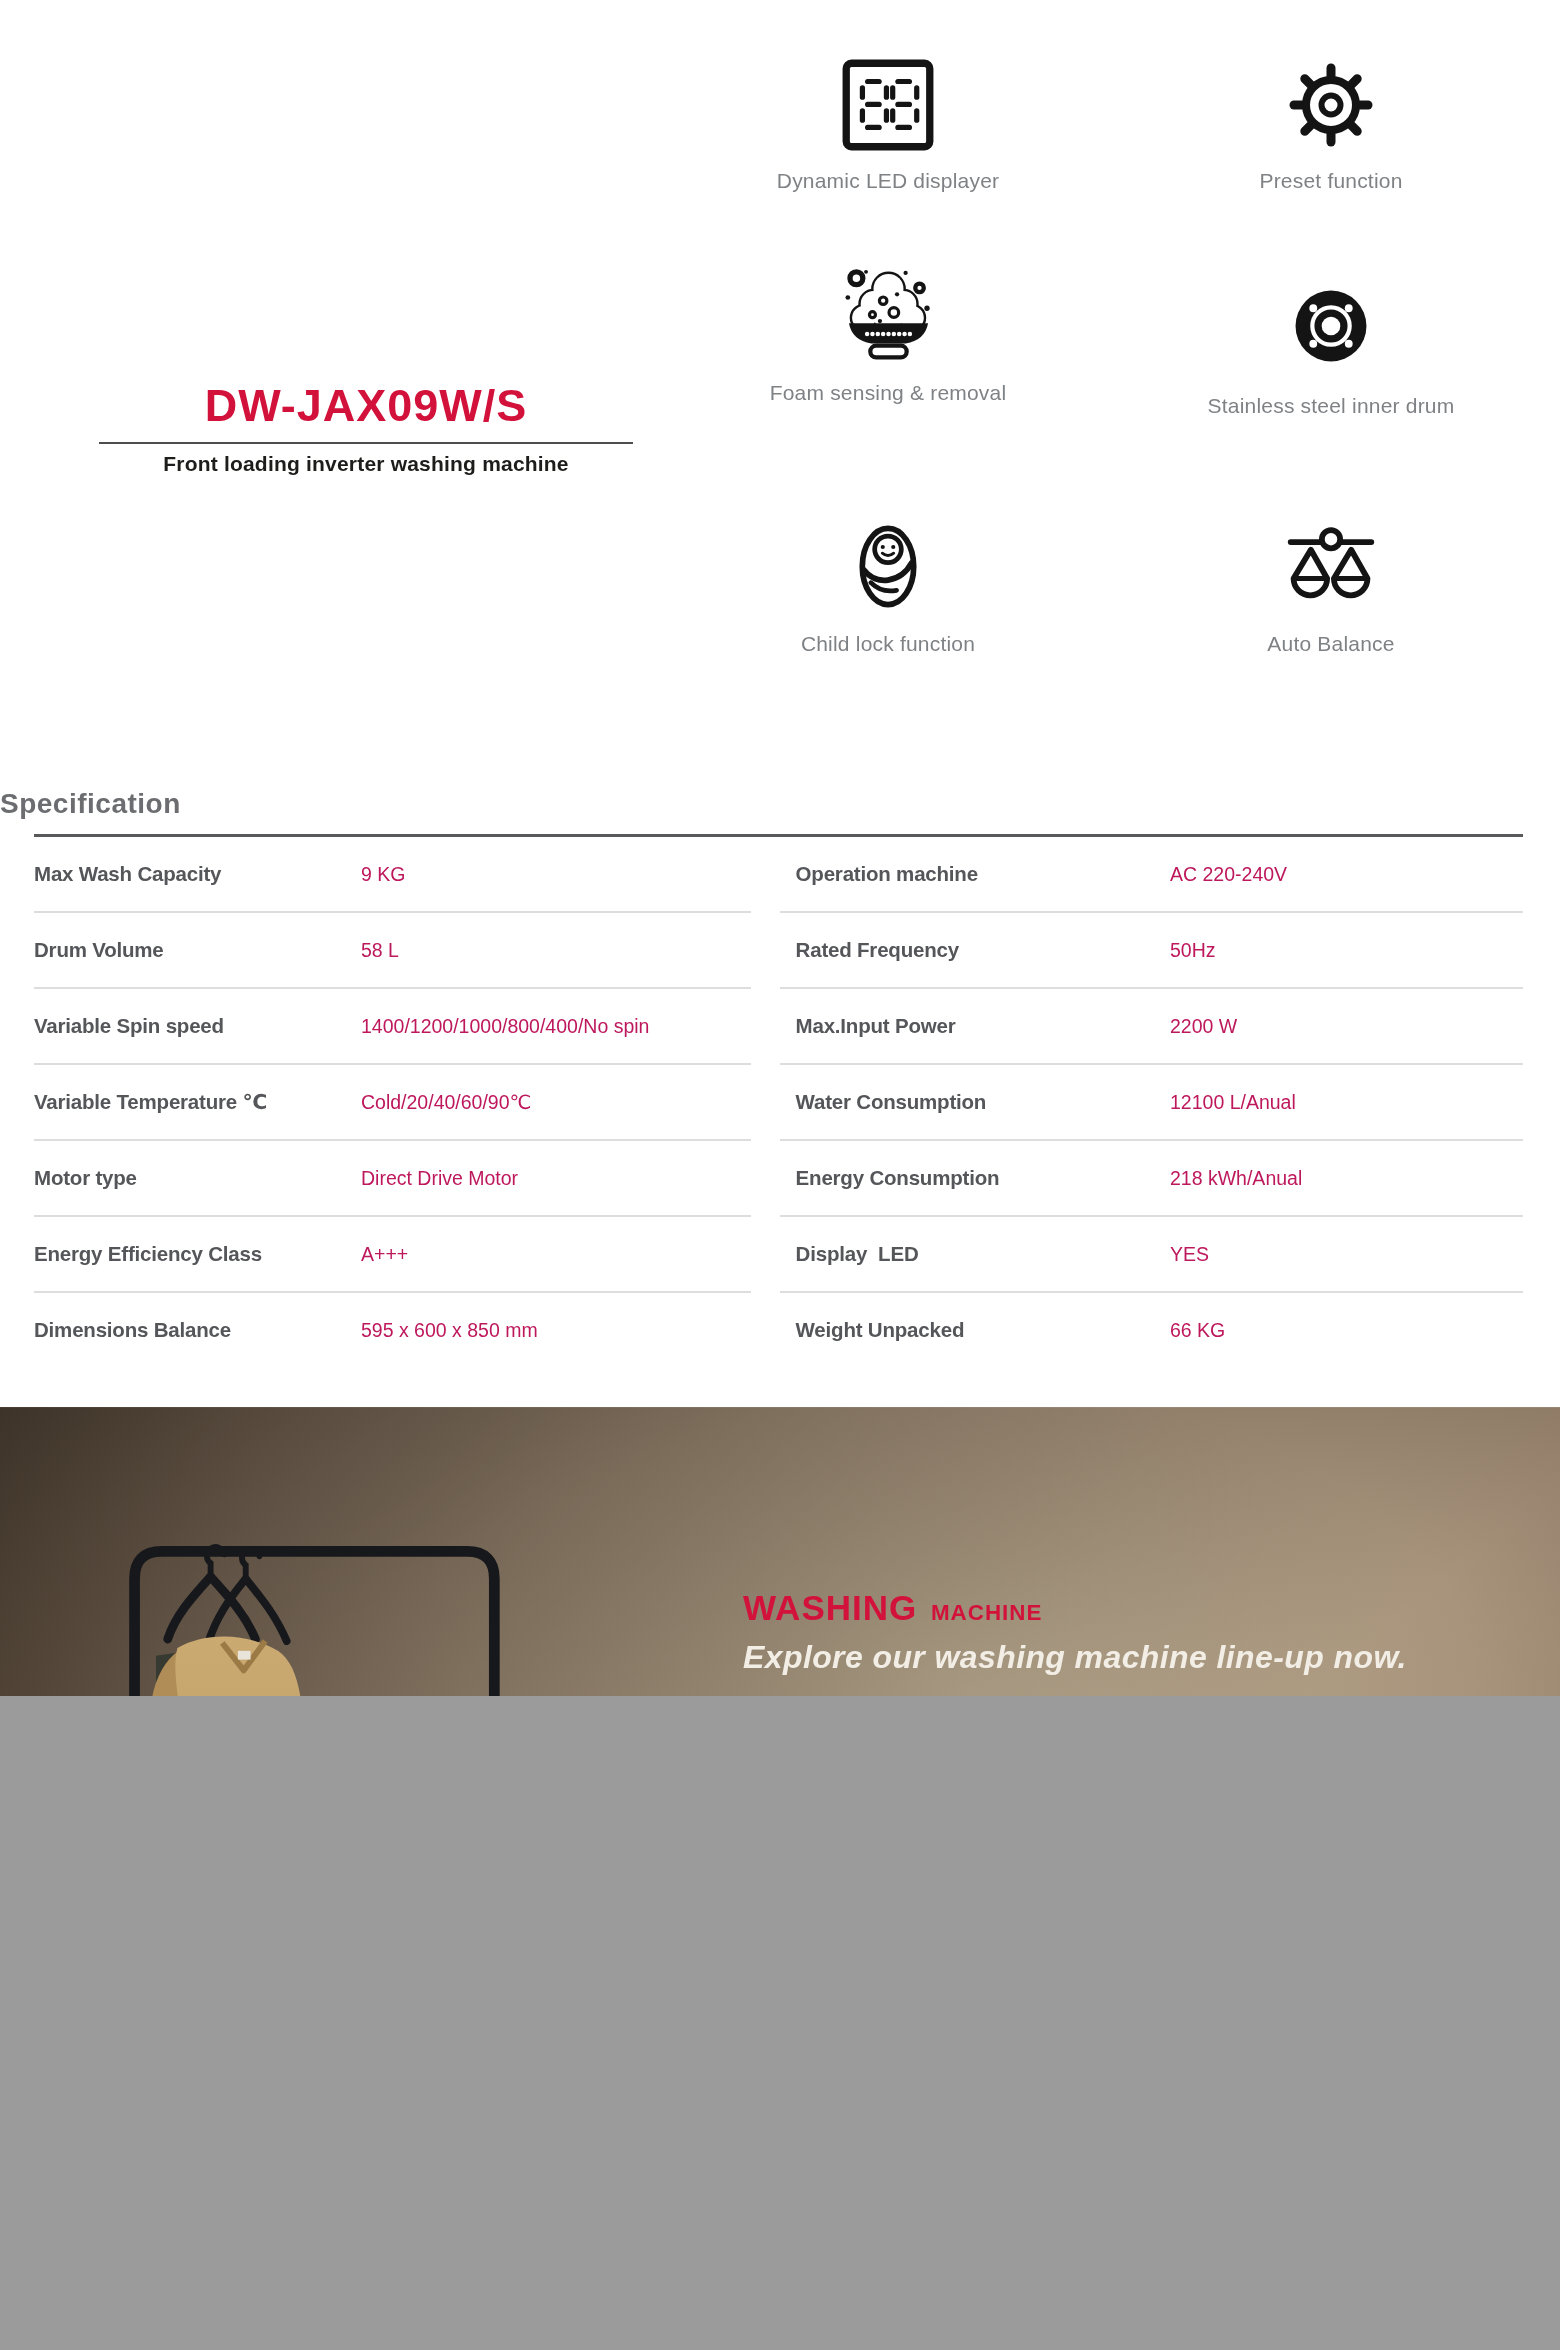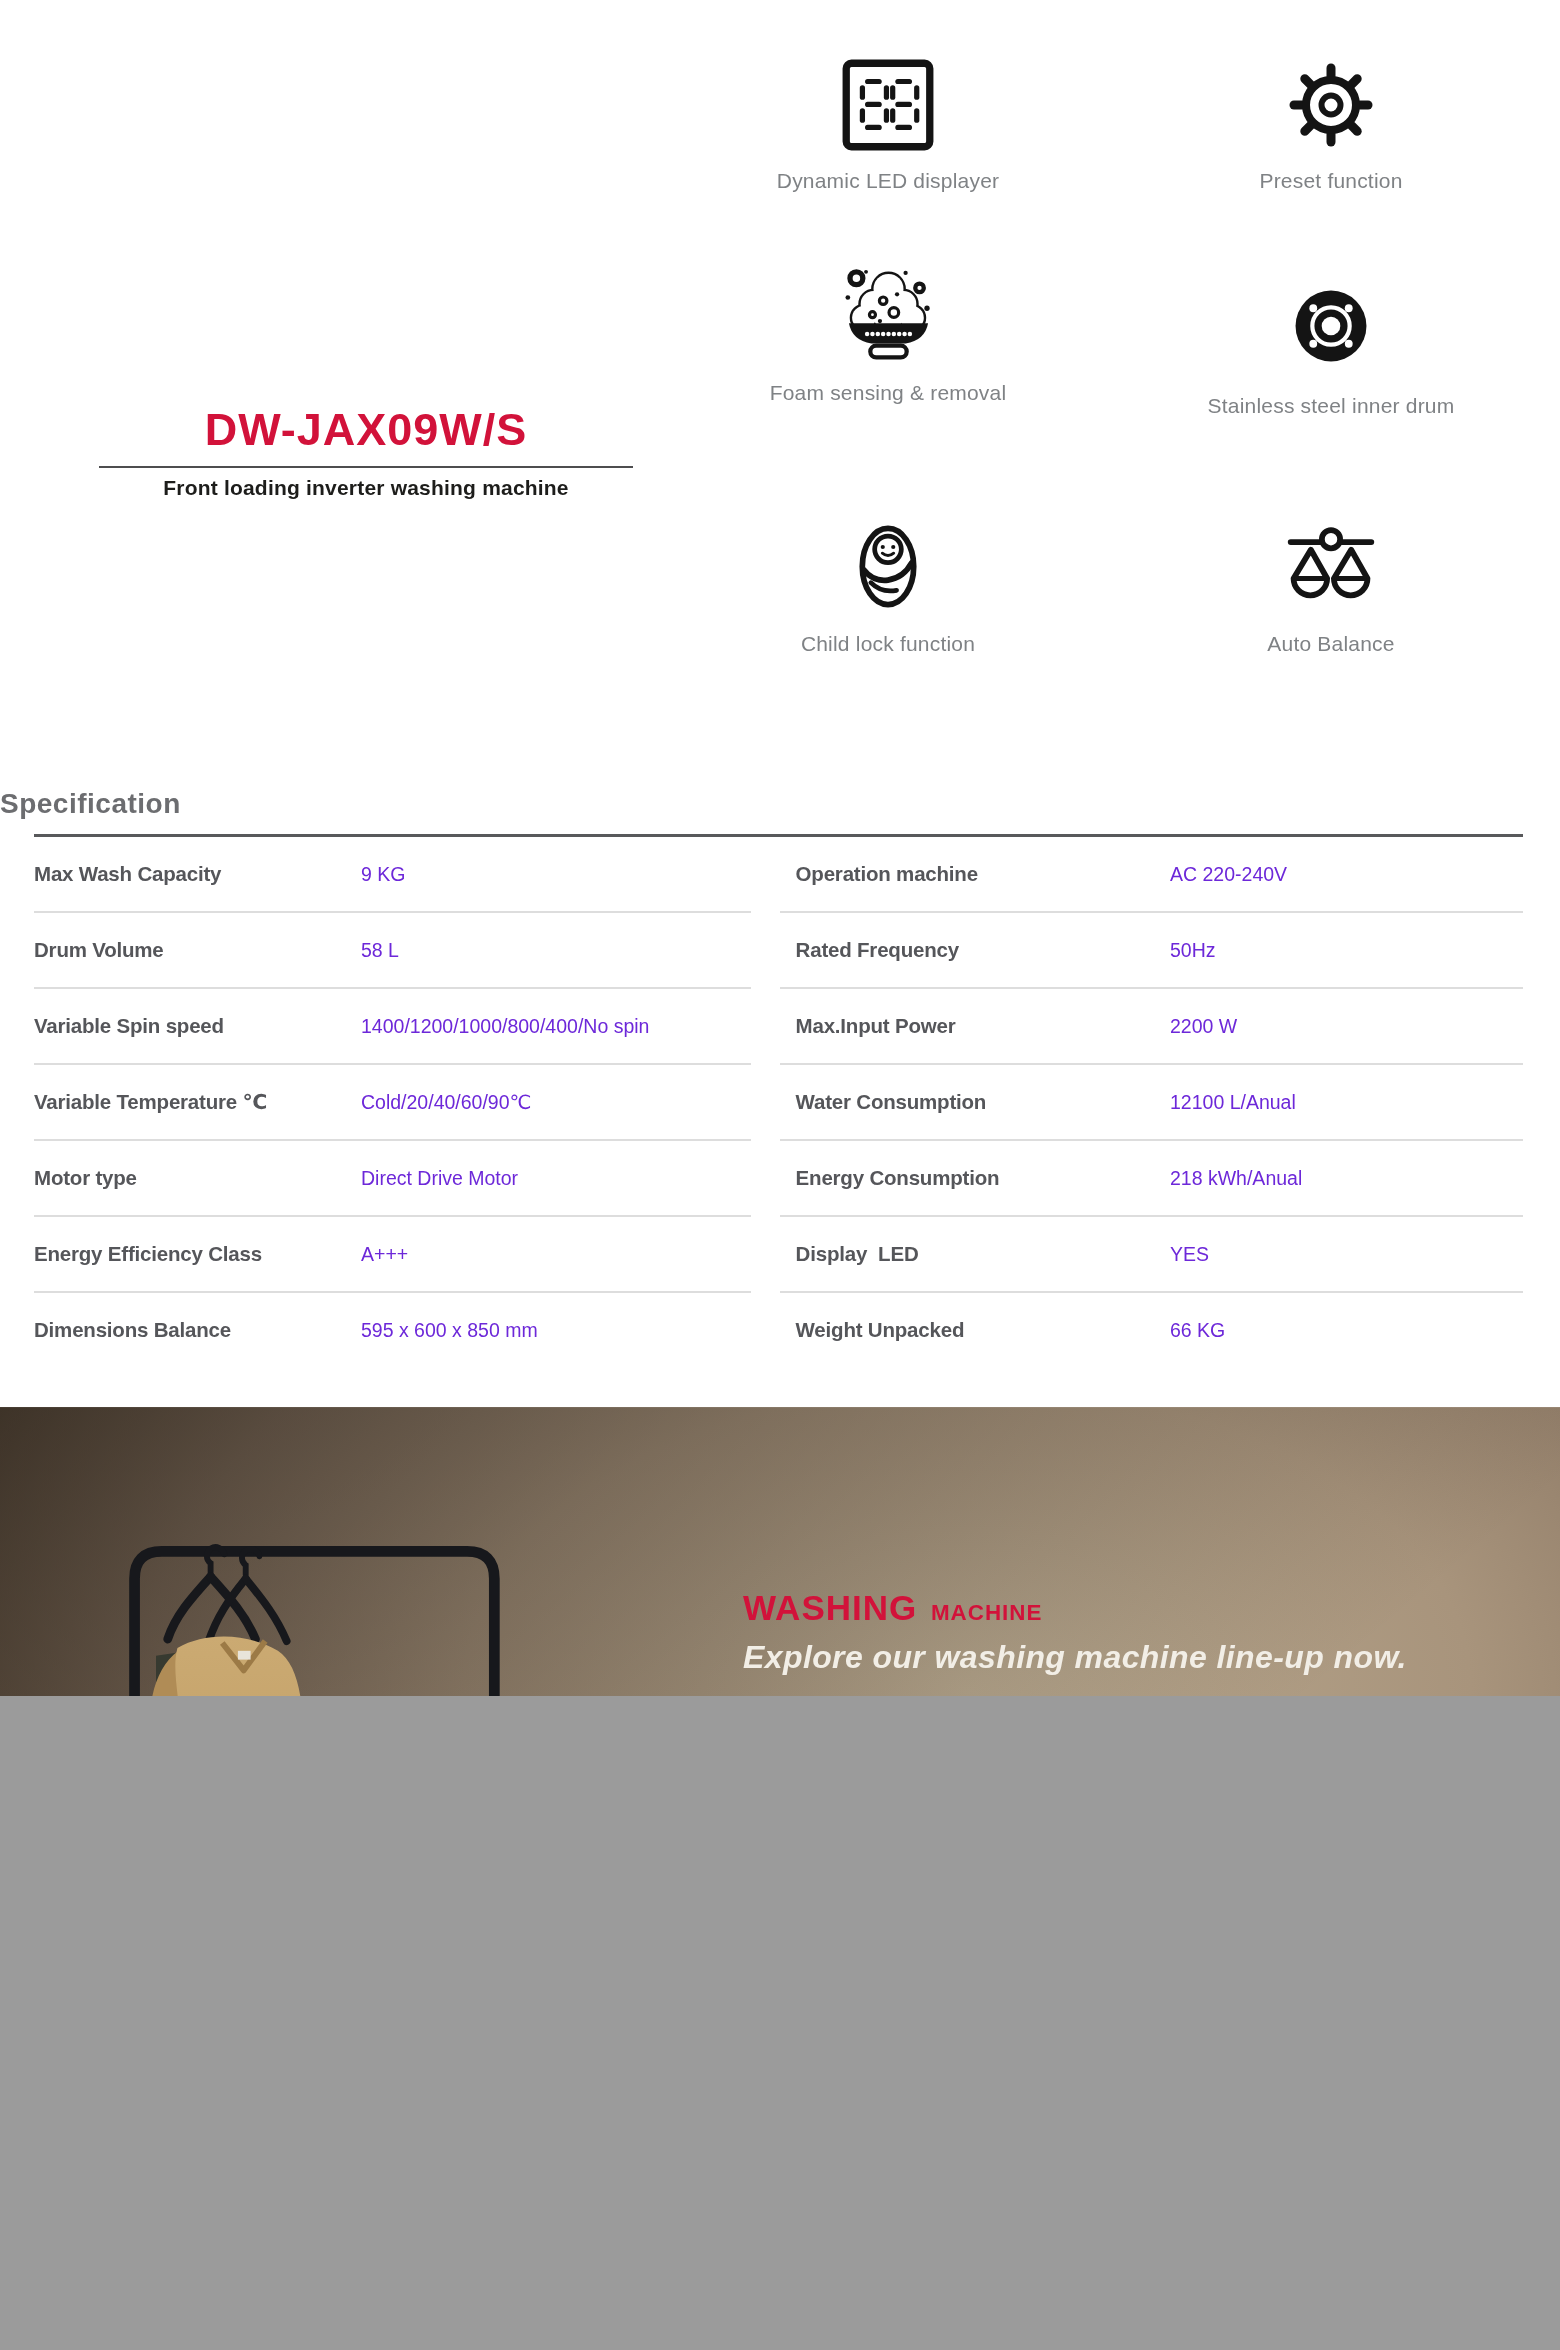--- a/index.html
+++ b/index.html
@@ -6,35 +6,35 @@
   .page{
     position:relative;width:1560px;height:1696px;margin:0 auto;
     background:#ffffff;overflow:hidden;
     font-family:"Liberation Sans","DejaVu Sans",sans-serif;
   }
   
   .feature{position:absolute;width:410px;display:flex;flex-direction:column;align-items:center;}
   .feature .icon-box{display:flex;align-items:center;justify-content:center;}
   .feature .f-label{margin-top:13.7px;font-size:21px;color:#7f8285;letter-spacing:0.2px;}
   
-  .product{position:absolute;left:59px;top:380px;width:614px;text-align:center;margin-top:24px;}
+  .product{position:absolute;left:59px;top:380px;width:614px;text-align:center;}
   .model{font-size:45px;font-weight:700;color:#d2123a;letter-spacing:1px;}
   .model-rule{width:534px;height:2px;background:#4d4d4f;margin:9.8px auto 7.8px auto;}
   .tagline{font-size:21px;font-weight:600;color:#1d1d1b;letter-spacing:0.2px;}
   
   .spec-title{position:absolute;left:0;top:788px;width:1560px;text-align:left;
     font-size:28px;font-weight:700;color:#6c6d70;letter-spacing:0.5px;}
   .spec-toprule{position:absolute;left:34px;top:834px;width:1489px;height:2.9px;background:#58595b;}
   .spec-col{position:absolute;top:837px;}
   .spec-col.left{left:34px;width:717px;}
   .spec-col.right{left:780px;width:743px;}
   .spec-row{height:74px;display:flex;align-items:center;border-bottom:2px solid #dddddd;}
   .spec-row:last-child{border-bottom:none;}
   .spec-label{font-size:20.5px;font-weight:700;color:#55565a;letter-spacing:-0.2px;white-space:pre;}
-  .spec-value{font-size:19.5px;font-weight:400;color:#6d28d9;}
+  .spec-value{font-size:19.5px;font-weight:400;color:#be185d;}
   .left .spec-label{width:327px;}
   .right .spec-label{width:390px;padding-left:15.6px;box-sizing:border-box;}
   
   .scene{position:absolute;left:0;top:1407px;width:1560px;height:943px;}
   .banner-title{position:absolute;left:743px;top:1588px;display:flex;align-items:baseline;z-index:5;}
   .banner-title .t-main{font-size:35px;font-weight:800;color:#d2123a;letter-spacing:1px;}
   .banner-title .t-sub{font-size:22.4px;font-weight:700;color:#d2123a;margin-left:13.7px;letter-spacing:1px;}
   .banner-sub{position:absolute;left:743px;top:1639px;z-index:5;
     font-style:italic;font-size:32px;font-weight:700;color:#f2eee6;letter-spacing:0.4px;}
 </style>

